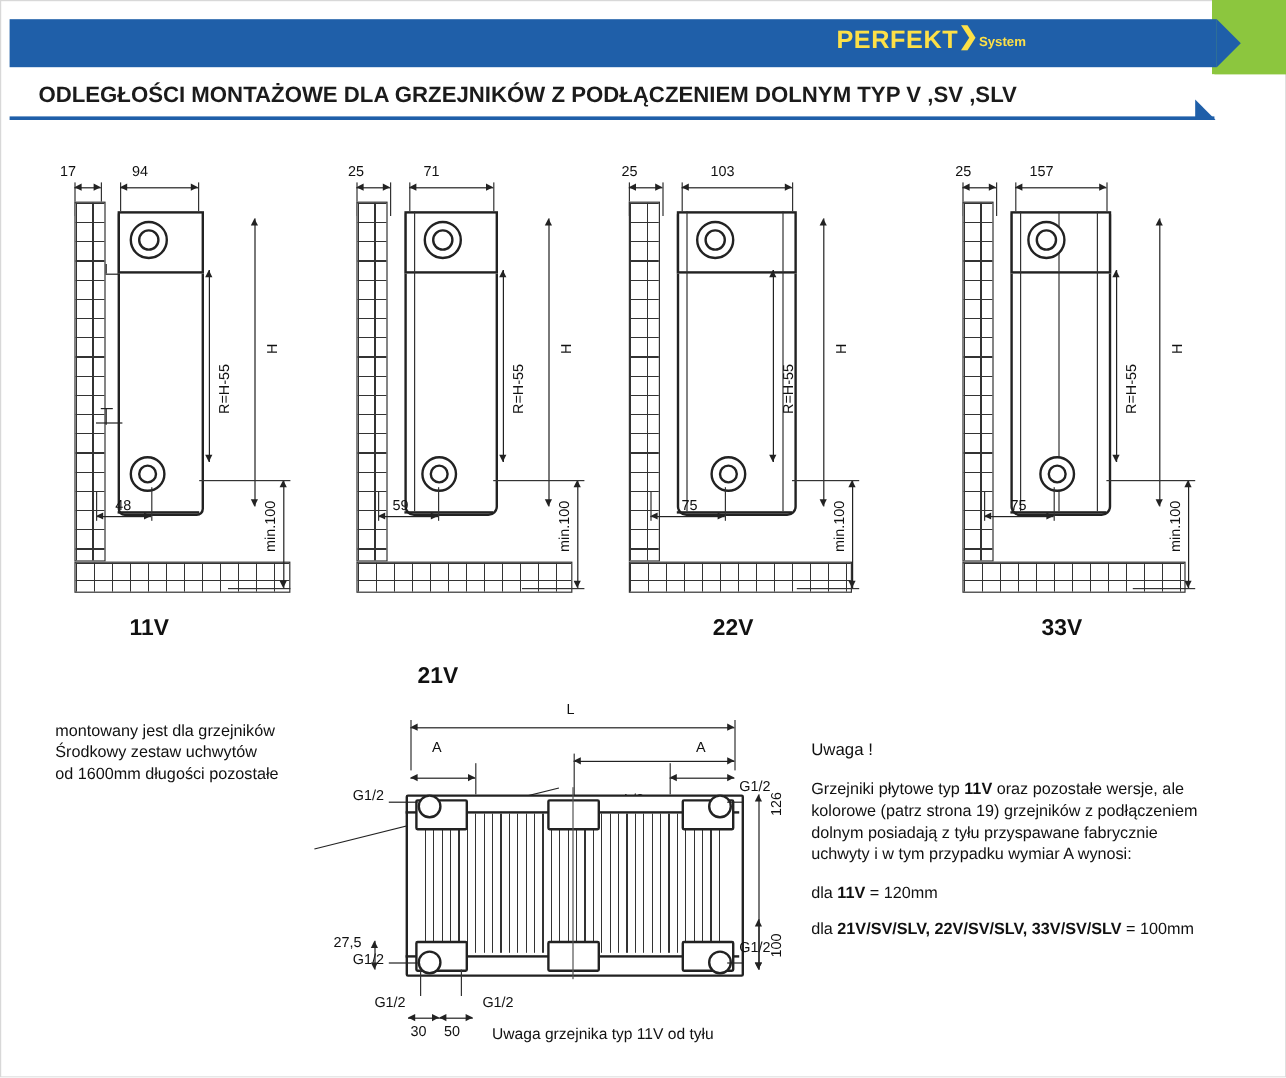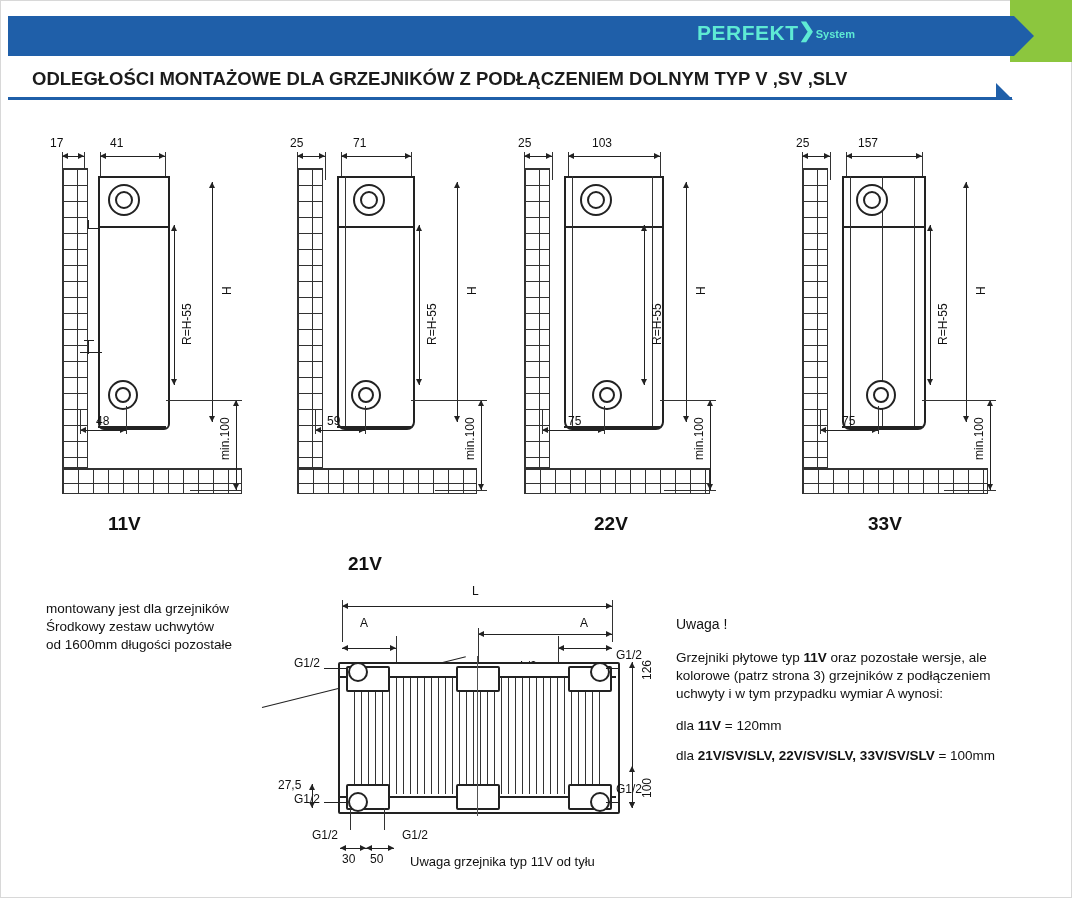--- a/index.html
+++ b/index.html
@@ -4,21 +4,21 @@
 <style>
   html,body{margin:0;padding:0;background:#ffffff;}
   body{width:1072px;height:898px;font-family:"Liberation Sans",sans-serif;color:#1a1a1a;position:relative;overflow:hidden;}
 
   
   .page-border{position:absolute;left:0;top:0;width:1072px;height:898px;box-sizing:border-box;border:1px solid #d8d8d8;}
   .green-bar{position:absolute;right:0;top:0;width:62px;height:62px;background:#8cc63e;}
   .hdr1{position:absolute;left:8px;top:16px;width:1006px;height:40px;background:#1f5fa9;color:#fff;}
   .hdr1::after{content:"";position:absolute;right:-20px;top:0;border-top:20px solid transparent;border-bottom:20px solid transparent;border-left:20px solid #1f5fa9;}
   .hdr1 .t{position:absolute;left:24px;top:7px;font-size:21px;font-weight:bold;letter-spacing:.5px;white-space:nowrap;}
-  .brand{position:absolute;left:689px;top:5px;color:#5eead4;font-weight:bold;font-size:21px;letter-spacing:.5px;}
+  .brand{position:absolute;left:689px;top:5px;color:#fde047;font-weight:bold;font-size:21px;letter-spacing:.5px;}
   .brand .sys{font-size:11px;letter-spacing:0;vertical-align:2px;}
   .brand .q{display:inline-block;font-size:20px;transform:translateY(-3px);}
   .hdr2{position:absolute;left:8px;top:62px;width:1004px;height:35px;background:#ffffff;border-bottom:3px solid #1f5fa9;}
   .hdr2 .t{position:absolute;left:24px;top:6px;font-size:18.5px;font-weight:bold;color:#1b1b1b;white-space:nowrap;}
   .hdr2::after{content:"";position:absolute;right:-1px;bottom:-3px;width:0;height:0;border-bottom:17px solid #1f5fa9;border-right:17px solid transparent;}
 
   
   .abs{position:absolute;}
   .hl{position:absolute;background:#222;height:1px;}
   .vl{position:absolute;background:#222;width:1px;}
@@ -70,21 +70,21 @@
     <span>PERFEKT</span><span class="q">❯</span><span class="sys">System</span>
   </div>
 </div>
 <div class="hdr2">
   <div class="t">ODLEGŁOŚCI MONTAŻOWE DLA GRZEJNIKÓW Z PODŁĄCZENIEM DOLNYM TYP V ,SV ,SLV</div>
 </div>
 
 <div class="abs" style="left:40px;top:130px;width:230px;height:400px;">
 
   <div class="lbl" style="left:10px;top:6px;">17</div>
-  <div class="lbl" style="left:70px;top:6px;">41</div>
+  <div class="lbl" style="left:70px;top:6px;">94</div>
   <div class="ext" style="left:22px;top:22px;height:28px;"></div>
   <div class="ext" style="left:44px;top:22px;height:28px;"></div>
   <div class="ext" style="left:60px;top:22px;height:28px;"></div>
   <div class="ext" style="left:125px;top:22px;height:28px;"></div>
   <div class="dimh" style="left:22px;top:26px;width:22px;"></div>
   <div class="dimh" style="left:60px;top:26px;width:65px;"></div>
 
   <div class="wall" style="left:22px;top:38px;width:26px;height:300px;"></div>
 
   <div class="floor" style="left:22px;top:338px;width:180px;height:26px;"></div>
@@ -313,21 +313,22 @@
   <div class="lbl" style="left:130px;top:284px;font-size:13px;">
     <span>Uwaga grzejnika typ 11V od tyłu</span>
   </div>
 </div>
 
 <div class="note" style="left:676px;top:615px;width:370px;">
   <div style="font-size:14px;margin-bottom:16px;">Uwaga !</div>
   <div>
     <span>Grzejniki płytowe typ </span><b>11V</b><span> oraz pozostałe wersje, ale</span>
   </div>
-  <div>kolorowe (patrz strona 3) grzejników z podłączeniem</div>
+  <div>kolorowe (patrz strona 19) grzejników z podłączeniem</div>
+  <div>dolnym posiadają z tyłu przyspawane fabrycznie</div>
   <div>uchwyty i w tym przypadku wymiar A wynosi:</div>
   <div style="margin-top:14px;">
     <span>dla </span><b>11V</b><span> = 120mm</span>
   </div>
   <div style="margin-top:12px;">
     <span>dla </span><b>21V/SV/SLV, 22V/SV/SLV, 33V/SV/SLV</b><span> = 100mm</span>
   </div>
 </div>
 
 </body></html>

